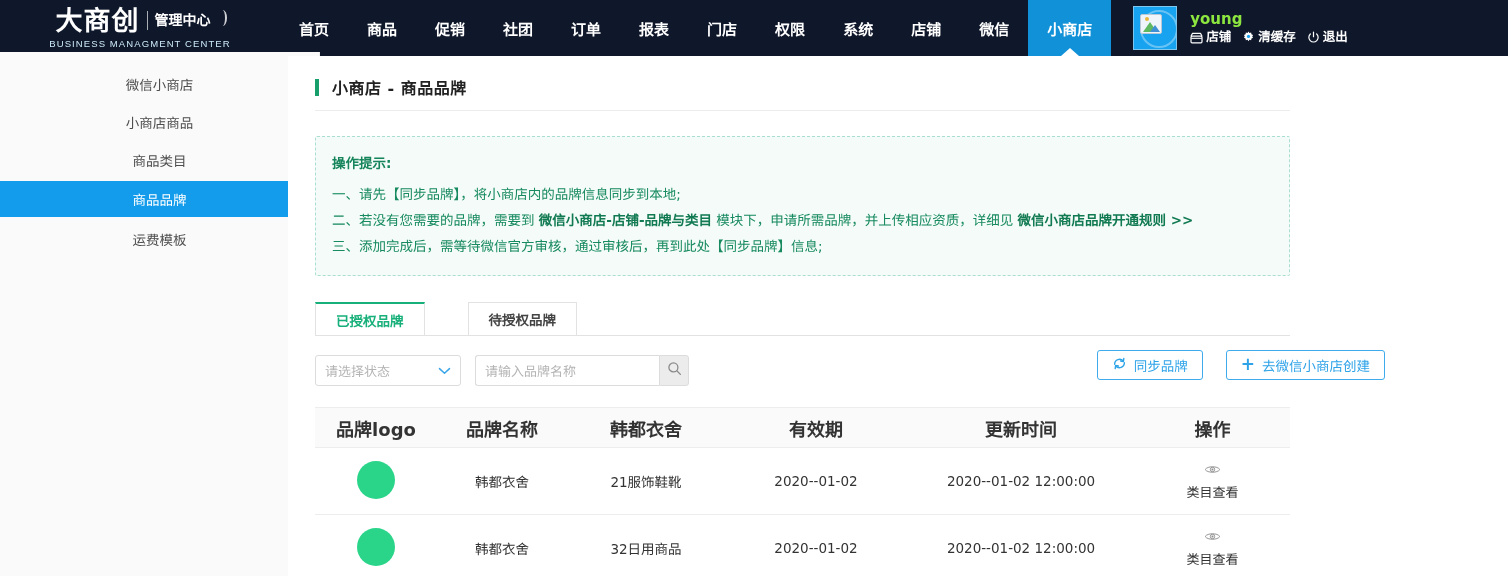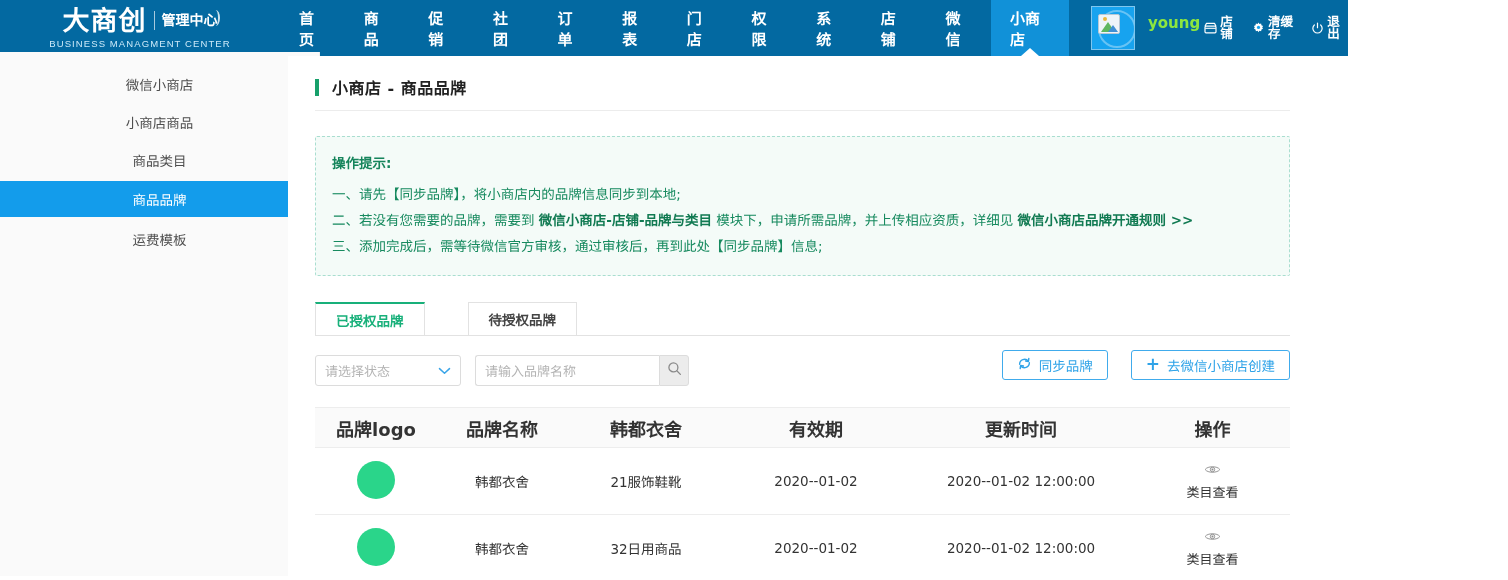--- a/index.html
+++ b/index.html
@@ -9,36 +9,36 @@
     width: 1508px; height: 580px;
     overflow: hidden;
     background: #ffffff;
     font-family: "Liberation Sans", "DejaVu Sans", sans-serif;
     -webkit-font-smoothing: antialiased;
   }
   .page { position: relative; width: 1508px; height: 580px; background:#fff; }
 
   
   .topbar {
-    position: absolute; top:0; left:0; width:1348px; height:56px;
-    background:#0369a1; display:flex; align-items:stretch;
+    position: absolute; top:0; left:0; width:1508px; height:56px;
+    background:#0f172a; display:flex; align-items:stretch;
   }
   .brand {
     width: 280px; height:56px; position:relative; flex:0 0 280px;
     display:flex; flex-direction:column; align-items:center; justify-content:center;
   }
   .brand-row { display:flex; align-items:center; gap:7px; margin-top:-1px; }
   .brand-cn {
     font-size:27px; font-weight:bold; color:#ffffff; letter-spacing:1px;
     line-height:1; font-family:"DejaVu Sans","Liberation Sans",sans-serif;
   }
   .brand-div { width:1px; height:19px; background:rgba(255,255,255,.65); }
   .brand-sub {
     font-size:14px; font-weight:bold; color:#ffffff; line-height:1;
-    position:relative; padding-right:0;
+    position:relative; padding-right:14px;
     font-family:"DejaVu Sans","Liberation Sans",sans-serif;
   }
   .brand-sub:after{
     content:""; position:absolute; right:-2px; top:-3px;
     width:7px; height:16px; border-right:2px solid rgba(255,255,255,.8);
     border-radius:0 50% 50% 0/0 50% 50% 0;
   }
   .brand-en {
     font-size:9.5px; color:#cdeaf9; letter-spacing:1.1px; margin-top:4px;
     font-family:"Liberation Sans", sans-serif;
@@ -75,21 +75,21 @@
     content:""; position:absolute; left:2px; bottom:1px;
     width:0;height:0;border-left:7px solid transparent;border-right:7px solid transparent;
     border-bottom:10px solid #5fb760;
   }
   .broken-img:after{
     content:""; position:absolute; left:9px; bottom:1px;
     width:0;height:0;border-left:5px solid transparent;border-right:5px solid transparent;
     border-bottom:7px solid #3e8fd4;
   }
   .broken-dot{ position:absolute; left:4px; top:2px; width:4px;height:4px;border-radius:50%;background:#e8b63c; z-index:2;}
-  .usermeta { margin-left:13px; display:flex; flex-direction:row; justify-content:center; gap:4px; }
+  .usermeta { margin-left:13px; display:flex; flex-direction:column; justify-content:center; gap:4px; }
   .username { color:#8ce63f; font-size:15px; font-weight:bold; line-height:1;
     font-family:"DejaVu Sans","Liberation Sans",sans-serif; }
   .userlinks { display:flex; align-items:center; gap:11px; }
   .ulink { display:flex; align-items:center; gap:3px; color:#ffffff; font-size:12.5px;
      font-weight:bold; cursor:pointer; line-height:1;
      font-family:"DejaVu Sans","Liberation Sans",sans-serif;}
   .ulink svg { display:block; }
 
   
   .sidebar {
@@ -141,21 +141,21 @@
   .tabs { margin-top:26px; display:flex; align-items:flex-end; height:33px; width:975px;gap:44px; }
   .tab {
     height:33px; padding:0 20px; display:flex; align-items:center; justify-content:center;
     font-size:13.5px; color:#444; border:1px solid #e2e2e2; border-bottom:none;
     background:#fff; cursor:pointer; font-weight:bold; margin-right:-1px;
     font-family:"DejaVu Sans","Liberation Sans",sans-serif;
   }
   .tab.active { color:#18b07a; border-top:2px solid #18b07a; position:relative; z-index:2; }
   .tabs-rule { height:1px; background:#e2e2e2; width:975px; }
 
-  .filters { margin-top:18px; display:flex; align-items:center; width:975px; position:relative; height:32px;}
+  .filters { margin-top:18px; display:flex; align-items:center; width:1070px; position:relative; height:32px;}
   .select {
     width:146px; height:31px; border:1px solid #dcdcdc; border-radius:3px; background:#fff;
     display:flex; align-items:center; padding:0 9px; justify-content:space-between; cursor:pointer;
   }
   .select span { font-size:13px; color:#b4b4b4; font-family:"DejaVu Sans","Liberation Sans",sans-serif;}
   .searchwrap { margin-left:14px; display:flex; align-items:stretch; height:31px; }
   .searchbox {
     width:184px; height:31px; border:1px solid #dcdcdc; border-right:none;
     border-radius:3px 0 0 3px; background:#fff; padding:0 9px;
     display:flex; align-items:center;

